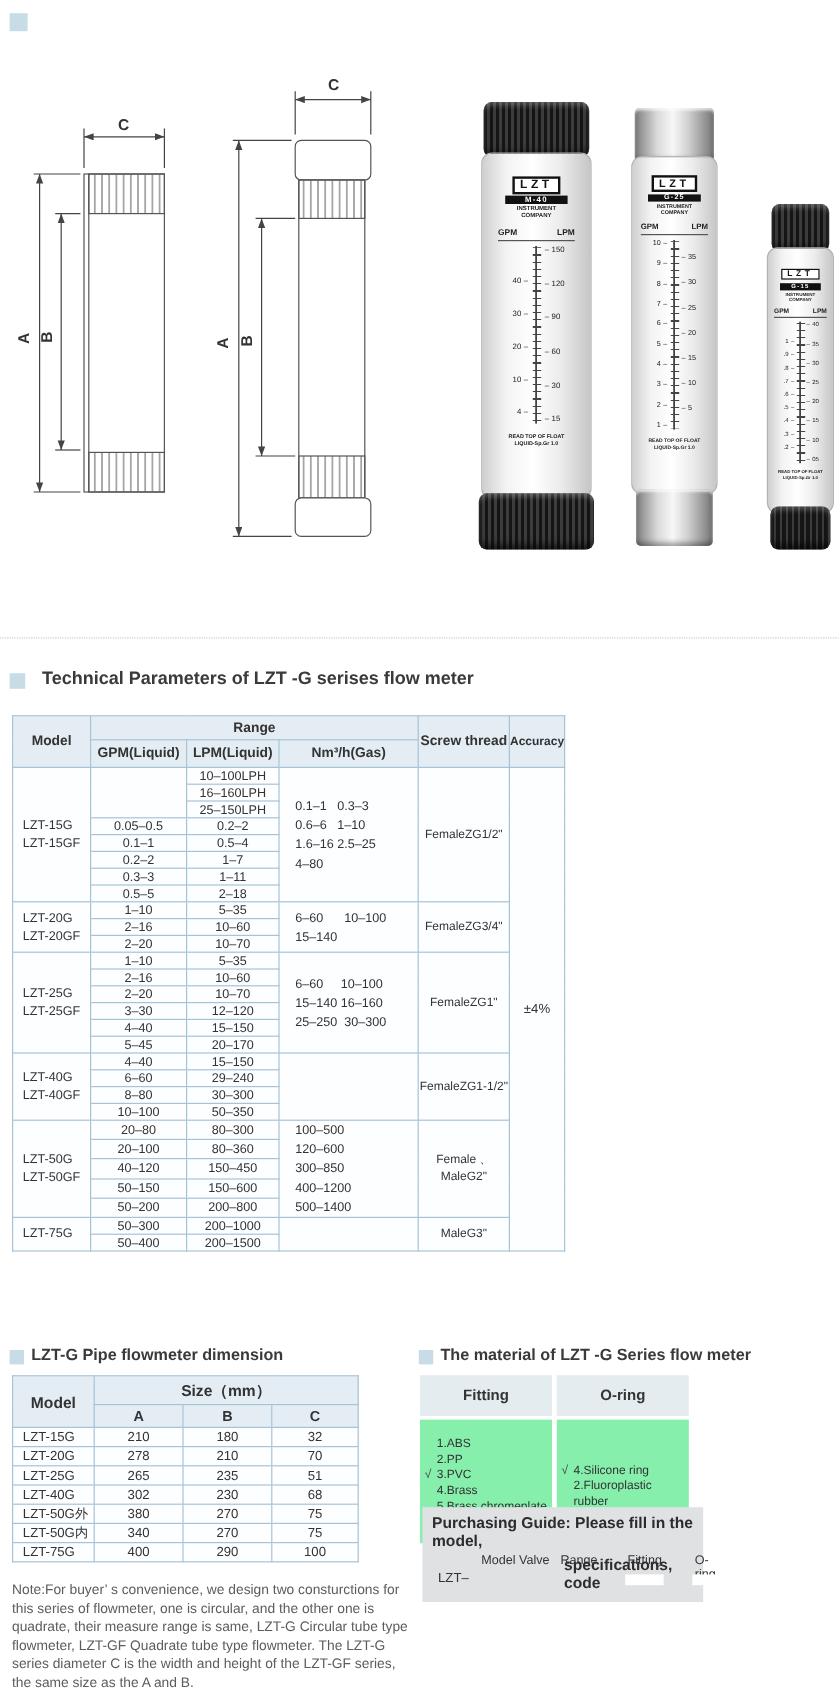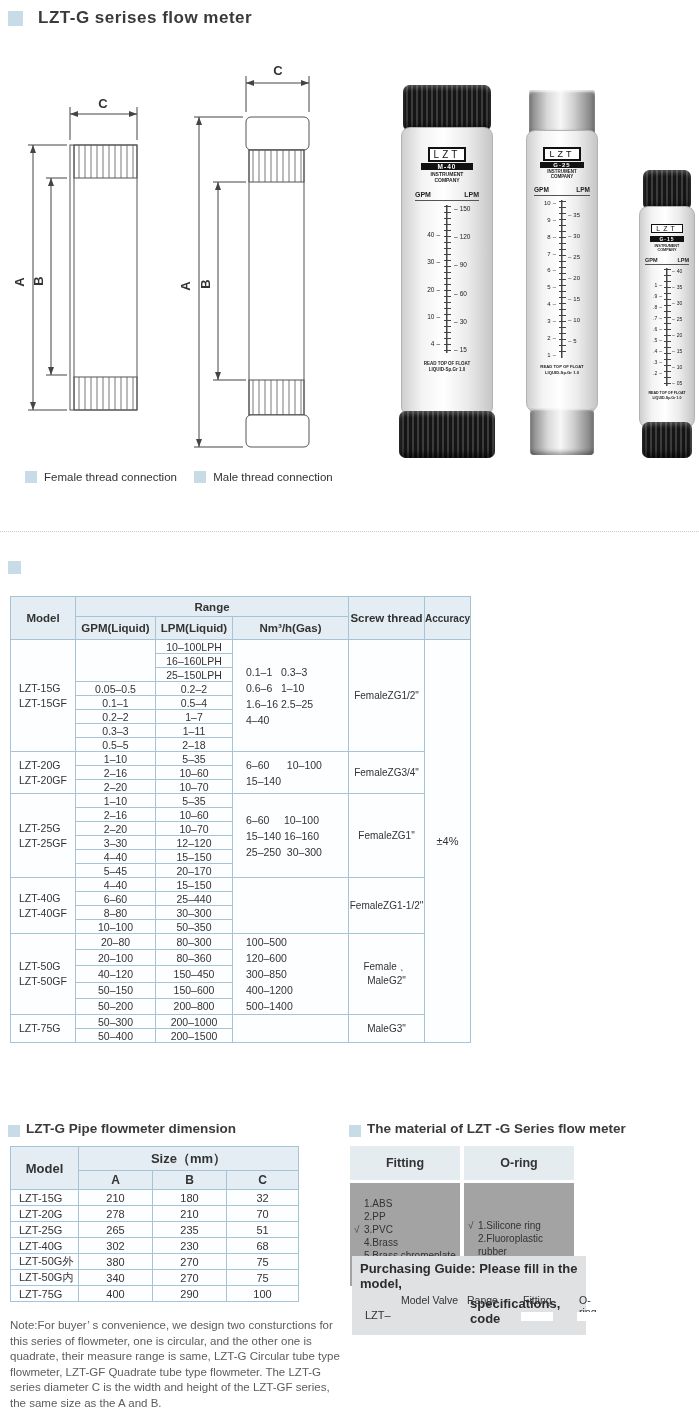--- a/index.html
+++ b/index.html
@@ -24,21 +24,21 @@
 
   #divider { position:absolute; left:0; top:531px; width:699px; border-top:1px dotted #c3cfd6; }
 
   
   .meter { position:absolute; }
   .cap { position:absolute; }
   .cap-black { background:repeating-linear-gradient(90deg,#151515 0 3px,#3c3c3c 3px 5px); border-radius:7px; box-shadow:inset 0 3px 4px rgba(255,255,255,0.25), inset 0 -4px 6px rgba(0,0,0,0.6); }
   .cap-steel { background:linear-gradient(90deg,#7d7d7d,#d9d9d9 28%,#f7f7f7 48%,#cfcfcf 68%,#757575); border-radius:4px; box-shadow:inset 0 2px 2px rgba(255,255,255,0.7), inset 0 -3px 4px rgba(0,0,0,0.35); }
   .tube { position:absolute; background:linear-gradient(90deg,#cfcfcf,#f3f3f3 22%,#ffffff 46%,#ececec 72%,#c6c6c6); border:1px solid #b3b3b3; border-radius:9px; display:flex; flex-direction:column; align-items:center; }
   .plate { text-align:center; }
-  .brand-box { border:2px solid #111; background:#fff; color:#111; font-weight:normal; letter-spacing:3px; padding:0 4px; display:inline-block; }
+  .brand-box { border:2px solid #111; background:#fff; color:#111; font-weight:bold; letter-spacing:3px; padding:0 4px; display:inline-block; }
   .model-bar { background:#111; color:#fff; font-weight:bold; letter-spacing:1px; margin-top:1px; }
   .company { font-weight:bold; color:#222; white-space:pre-line; line-height:1.1; margin-top:2px; }
   .units { display:flex; justify-content:space-between; font-weight:bold; color:#222; border-bottom:1px solid #555; }
   .scale { display:flex; justify-content:center; }
   .scol { display:flex; flex-direction:column; justify-content:space-between; color:#222; }
   .scol.left { align-items:flex-end; }
   .scol.right { align-items:flex-start; }
   .scol.left .tick::after { content:"\2013"; margin-left:2px; }
   .scol.right .tick::before { content:"\2013"; margin-right:2px; }
   .ruler { background:
@@ -125,21 +125,21 @@
   #left-note { position:absolute; left:10px; top:1318px; width:330px; font-size:11.5px; line-height:15.5px; color:#5c5c5c; }
 
   
   #mat-bullet { left:349px; top:1125px; width:12px; height:12px; }
   #mat-title { left:367px; top:1121px; font-size:13.5px; }
   #mat-table { position:absolute; left:350px; top:1146px; width:226px; }
   .mat-col { position:absolute; top:0; width:110px; }
   #mat-col-fitting { left:0; }
   #mat-col-oring { left:114px; }
   .mat-head { height:34px; background:#e5ecf0; display:flex; align-items:center; justify-content:center; font-weight:bold; font-size:12.5px; color:#333; }
-  .mat-body { margin-top:3px; height:103px; background:#a3a3a3; padding:14px 2px 0 4px; }
+  .mat-body { margin-top:3px; height:103px; background:#86efac; padding:14px 2px 0 4px; }
   #mat-col-oring .mat-body { padding-top:36px; }
   .mat-item { display:flex; font-size:10px; line-height:13px; color:#333; }
   .mat-item .chk { width:10px; flex:none; color:#444; }
 
   #mat-note { position:absolute; left:345px; top:1292px; width:300px; font-size:11px; font-weight:bold; color:#e87a1e; line-height:13.5px; }
   #mat-note .ind { padding-left:34px; }
 
   
   #purchase-box { position:absolute; left:352px; top:1256px; width:234px; height:79px; background:#dfe1e2; }
   #purchase-title1 { position:absolute; left:8px; top:5px; font-size:13px; font-weight:bold; color:#2c2c2c; }
@@ -157,21 +157,20 @@
   .blank-box:nth-of-type(4) { left:108px; width:45px; }
   .blank-box:nth-of-type(5) { left:169px; width:32px; }
   .blank-box:nth-of-type(6) { left:225px; width:35px; }
 </style>
 </head>
 <body>
 
 <div id="page">
 
   <div class="bullet" id="title-bullet"></div>
-  <div class="sec-title" id="page-title">LZT-G serises flow meter</div>
 
   <svg id="drawings" width="380" height="400" viewBox="0 0 380 400">
     <defs>
       <pattern id="hatch" width="6" height="10" patternUnits="userSpaceOnUse">
         <line x1="3" y1="0" x2="3" y2="10" stroke="#777" stroke-width="1"></line>
       </pattern>
       <marker id="ah" markerWidth="9" markerHeight="8" refX="8" refY="3" orient="auto-start-reverse" markerUnits="userSpaceOnUse">
         <path d="M0,0 L8,3 L0,6 z" fill="#444"></path>
       </marker>
     </defs>
@@ -344,34 +343,25 @@
           </div>
       </div>
       <div class="foot">
         <div>READ TOP OF FLOAT</div>
         <div>LIQUID-Sp.Gr 1.0</div>
       </div>
     </div>
     <div class="cap cap-bottom cap-black"></div>
   </div>
 
-  <div id="legend">
-    <span class="leg-item">
-      <span class="leg-sq"></span>
-      <span>Female thread connection</span>
-    </span>
-    <span class="leg-item">
-      <span class="leg-sq"></span>
-      <span>Male thread connection</span>
-    </span>
-  </div>
 
   <div id="divider"></div>
 
   <div class="bullet" id="sec2-bullet"></div>
+  <div class="sec-title" id="sec2-title">Technical Parameters of LZT -G serises flow meter</div>
 
   <table id="tech-table">
     <colgroup>
       <col style="width:65px">
         <col style="width:80px">
         <col style="width:77px">
       <col style="width:116px">
         <col style="width:76px">
         <col style="width:46px">
     </colgroup>
@@ -392,21 +382,21 @@
         <tr>
           <td class="cell-model" rowspan="8">
             <div>LZT-15G</div>
             <div>LZT-15GF</div>
           </td>
           <td rowspan="3"></td>
           <td>10–100LPH</td>
           <td class="cell-gas" rowspan="8">0.1–1   0.3–3
 0.6–6   1–10
 1.6–16 2.5–25
-4–40</td>
+4–80</td>
           <td class="cell-screw" rowspan="8">FemaleZG1/2"</td>
           <td class="cell-acc" rowspan="28">±4%</td>
         </tr>
         <tr>
           <td>16–160LPH</td>
         </tr>
         <tr>
           <td>25–150LPH</td>
         </tr>
         <tr>
@@ -485,21 +475,21 @@
             <div>LZT-40G</div>
             <div>LZT-40GF</div>
           </td>
           <td>4–40</td>
           <td>15–150</td>
           <td class="cell-gas" rowspan="4"></td>
           <td class="cell-screw" rowspan="4">FemaleZG1-1/2"</td>
         </tr>
         <tr>
           <td>6–60</td>
-          <td>25–440</td>
+          <td>29–240</td>
         </tr>
         <tr>
           <td>8–80</td>
           <td>30–300</td>
         </tr>
         <tr>
           <td>10–100</td>
           <td>50–350</td>
         </tr>
         <tr>
@@ -649,21 +639,21 @@
             <span class="chk"></span>
             <span>6.SS</span>
           </div>
         </div>
     </div>
     <div class="mat-col" id="mat-col-oring">
       <div class="mat-head">O-ring</div>
       <div class="mat-body">
           <div class="mat-item">
             <span class="chk">√</span>
-            <span>1.Silicone ring</span>
+            <span>4.Silicone ring</span>
           </div>
           <div class="mat-item">
             <span class="chk"></span>
             <span>2.Fluoroplastic rubber</span>
           </div>
           <div class="mat-item">
             <span class="chk"></span>
             <span>3.Butyl</span>
           </div>
         </div>

